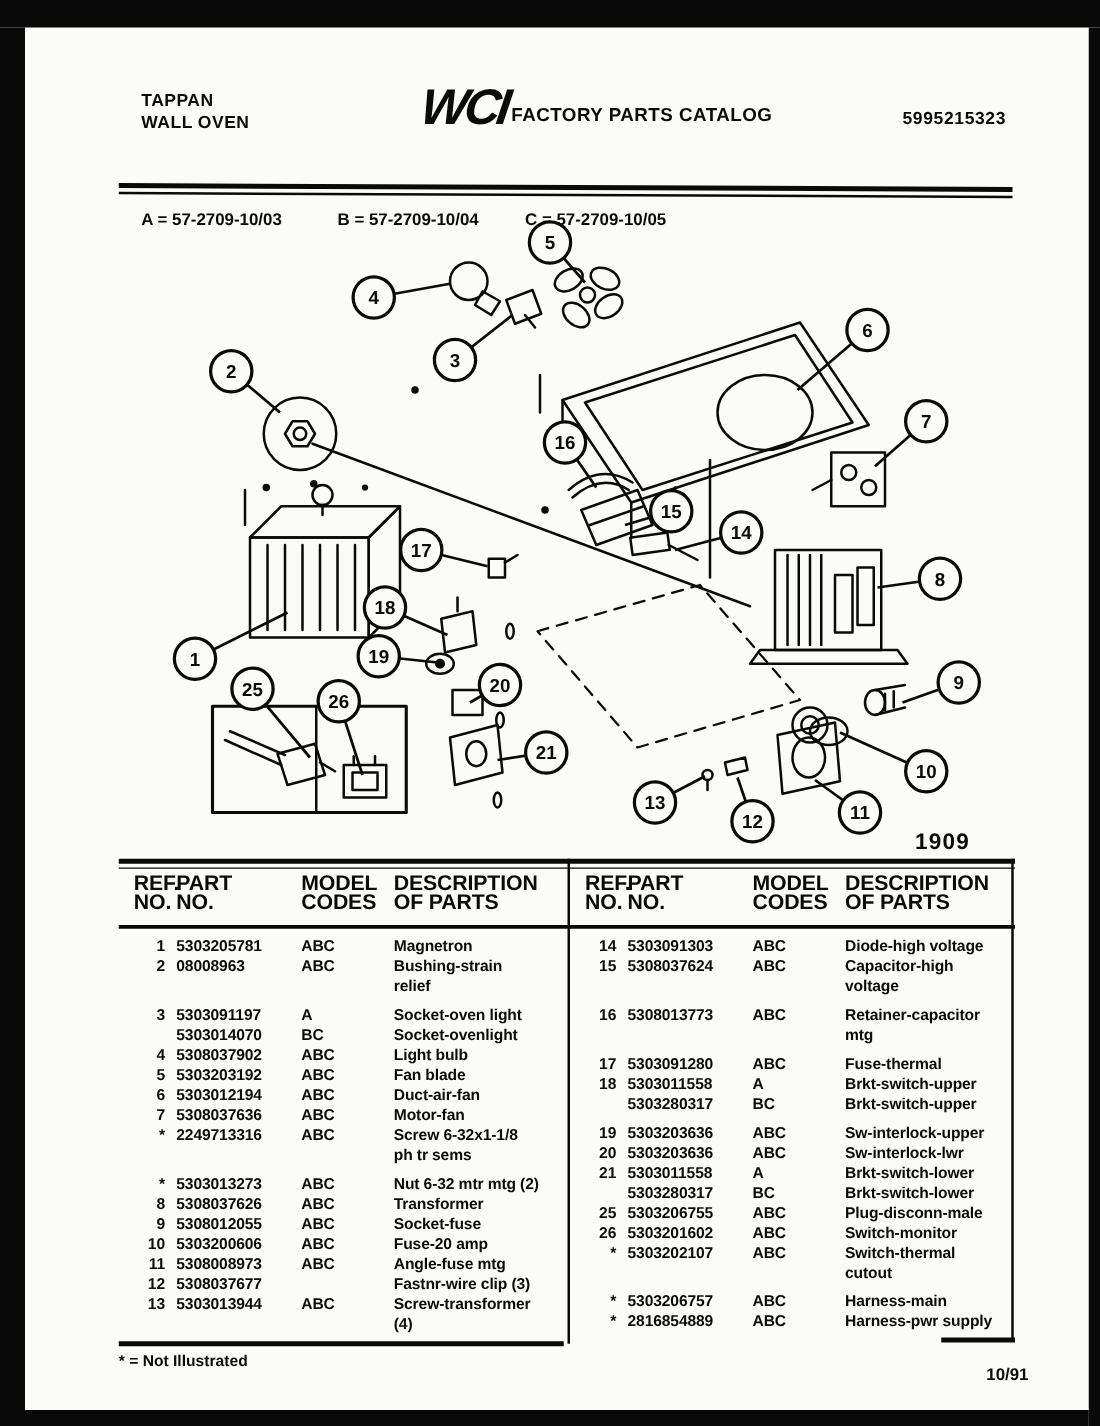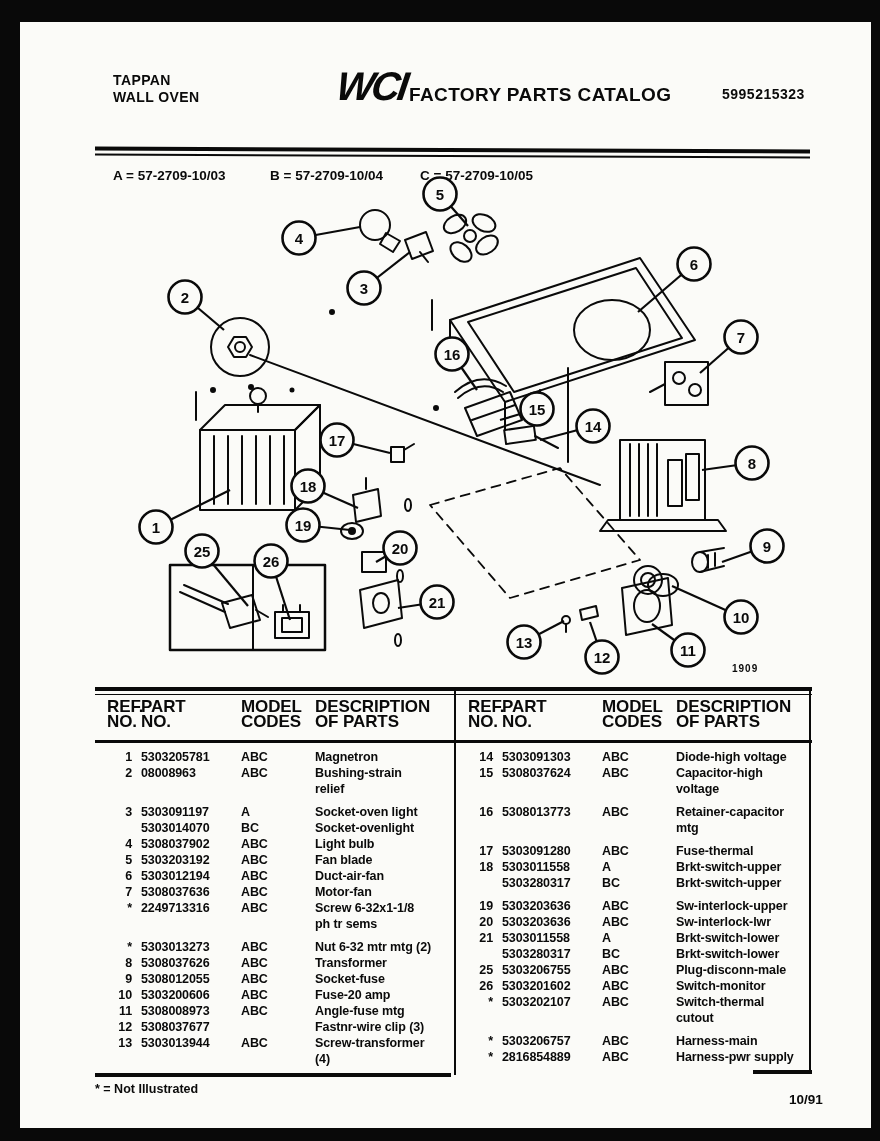--- a/index.html
+++ b/index.html
@@ -14,33 +14,33 @@
   .artifact{position:absolute;background:#090909;}
   .art-top{left:0;top:0;width:880px;height:22px;}
   .art-left{left:0;top:22px;width:20px;height:1119px;}
   .art-right{left:871px;top:22px;width:9px;height:1119px;}
   .art-bottom{left:20px;top:1128px;width:851px;height:13px;}
 
   
   .brand{position:absolute;left:113px;top:72px;font-size:14px;line-height:17px;letter-spacing:.4px;}
   .logo{position:absolute;left:337px;top:66px;font-size:40px;font-style:italic;font-weight:700;
         letter-spacing:-3px;transform:skewX(-8deg);line-height:40px;}
-  .catalog-title{position:absolute;left:409px;top:84px;font-size:19px;letter-spacing:.4px;}
+  .catalog-title{position:absolute;left:409px;top:84px;font-size:15px;letter-spacing:.4px;}
   .pubnum{position:absolute;left:722px;top:86px;font-size:14px;letter-spacing:.5px;}
   .rule-a{position:absolute;left:95px;top:148px;width:715px;height:4px;background:#0a0a0a;transform:rotate(.25deg);}
   .rule-b{position:absolute;left:95px;top:155px;width:715px;height:2px;background:#0a0a0a;transform:rotate(.25deg);}
   .model-line{position:absolute;left:0;top:168px;width:880px;height:18px;font-size:13.5px;}
   .model-line span{position:absolute;white-space:nowrap;}
   .model-line span:nth-child(1){left:113px;}
   .model-line span:nth-child(2){left:270px;}
   .model-line span:nth-child(3){left:420px;}
 
   
   .diagram-svg{position:absolute;left:0;top:0;width:880px;height:700px;}
-  .fig-num{position:absolute;left:732px;top:663px;font-size:10px;letter-spacing:1px;}
+  .fig-num{position:absolute;left:732px;top:663px;font-size:18px;letter-spacing:1px;}
 
   
   .ptable{position:absolute;left:95px;top:687px;width:717px;height:390px;}
   .t-top{position:absolute;left:0;top:0;width:717px;height:4px;background:#0a0a0a;}
   .t-top2{position:absolute;left:0;top:7px;width:717px;height:1px;background:#0a0a0a;}
   .t-underhead{position:absolute;left:0;top:53px;width:717px;height:3px;background:#0a0a0a;}
   .t-mid{position:absolute;left:359px;top:0;width:2px;height:388px;background:#0a0a0a;}
   .t-rightedge{position:absolute;left:714px;top:0;width:2px;height:385px;background:#0a0a0a;}
   .t-bot-l{position:absolute;left:0;top:386px;width:356px;height:4px;background:#0a0a0a;}
   .t-bot-r{position:absolute;left:658px;top:383px;width:59px;height:4px;background:#0a0a0a;}

